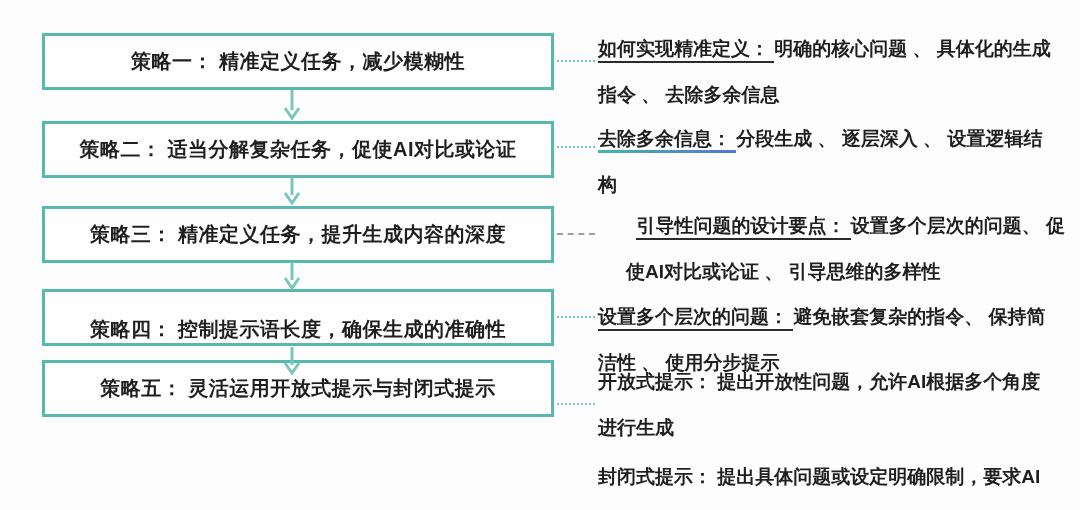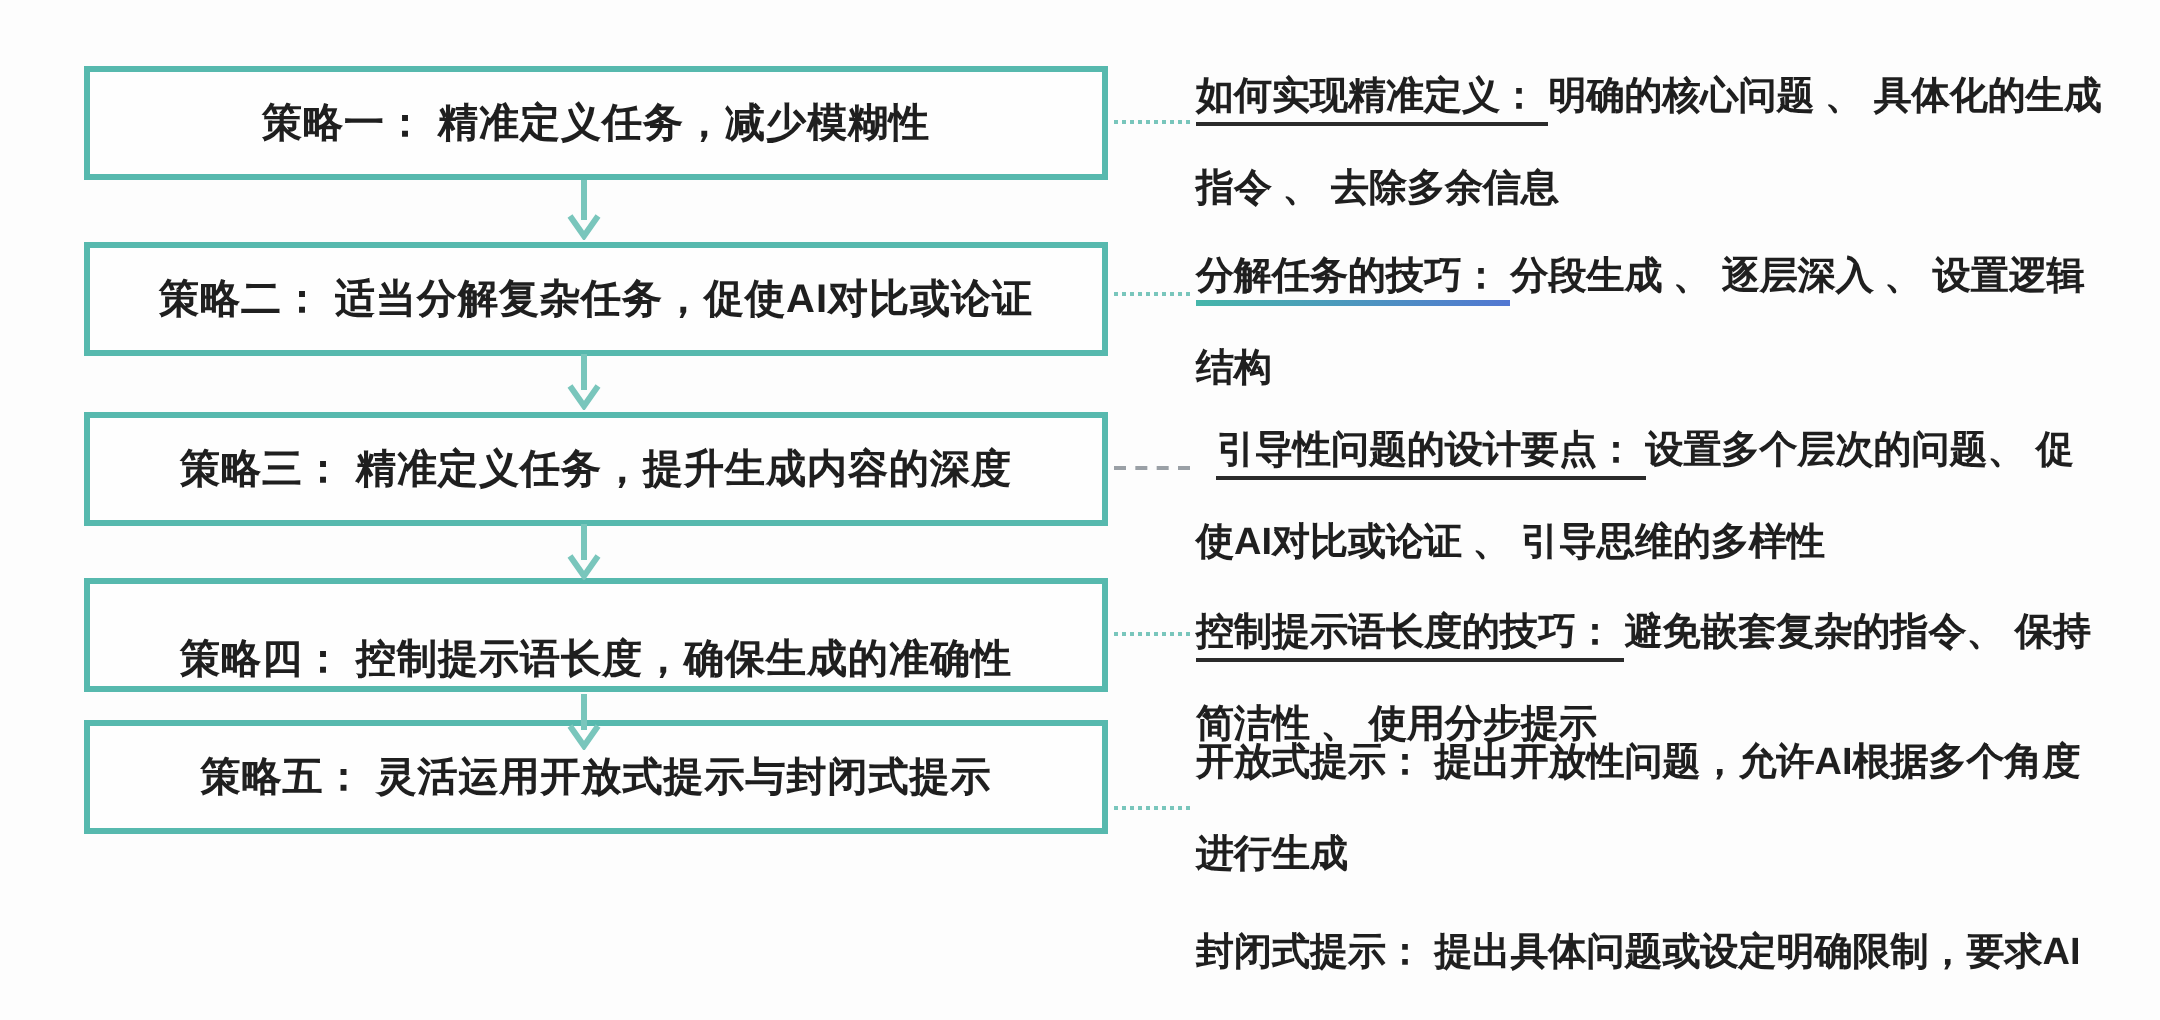--- a/index.html
+++ b/index.html
@@ -48,21 +48,21 @@
 
   
   .ann {
     position: absolute;
     left: 598px; width: 455px;
     font-size: 19px; line-height: 46px; font-weight: 600;
   }
   .ann p { margin: 0; }
   .ann-1 { top: 26px; }
   .ann-2 { top: 116px; }
-  .ann-3 { top: 203px; }
+  .ann-3 { top: 203px; margin-left: 28px; }
   .ann-3 p { text-indent: 0.55em; }
   .ann-4 { top: 294px; }
   .ann-5 { top: 359px; }
   .ann-5 p + p { margin-top: 3px; }
 
   .u-black {
     border-bottom: 2px solid #2b2b2b;
     padding-bottom: 2px;
   }
   .u-grad {
@@ -113,29 +113,29 @@
   <div class="connector conn-2"></div>
   <div class="connector conn-3"></div>
   <div class="connector conn-4"></div>
   <div class="connector conn-5"></div>
 
   <div class="ann ann-1">
     <p><span class="u-black">如何实现精准定义： </span><span>明确的核心问题 、 具体化的生成指令 、 去除多余信息</span></p>
   </div>
 
   <div class="ann ann-2">
-    <p><span class="u-grad">分解任务的技巧： </span><span>分段生成 、 逐层深入 、 设置逻辑结构</span></p>
+    <p><span class="u-grad">去除多余信息： </span><span>分段生成 、 逐层深入 、 设置逻辑结构</span></p>
   </div>
 
   <div class="ann ann-3">
     <p><span class="u-black">引导性问题的设计要点： </span><span>设置多个层次的问题、 促使AI对比或论证 、 引导思维的多样性</span></p>
   </div>
 
   <div class="ann ann-4">
-    <p><span class="u-black">控制提示语长度的技巧： </span><span>避免嵌套复杂的指令、 保持简洁性 、 使用分步提示</span></p>
+    <p><span class="u-black">设置多个层次的问题： </span><span>避免嵌套复杂的指令、 保持简洁性 、 使用分步提示</span></p>
   </div>
 
   <div class="ann ann-5">
     <p><span>开放式提示： </span><span>提出开放性问题，允许AI根据多个角度进行生成</span></p>
     <p><span>封闭式提示： </span><span>提出具体问题或设定明确限制，要求AI给出精准回答</span></p>
   </div>
 
 </div>
 
 </body></html>

